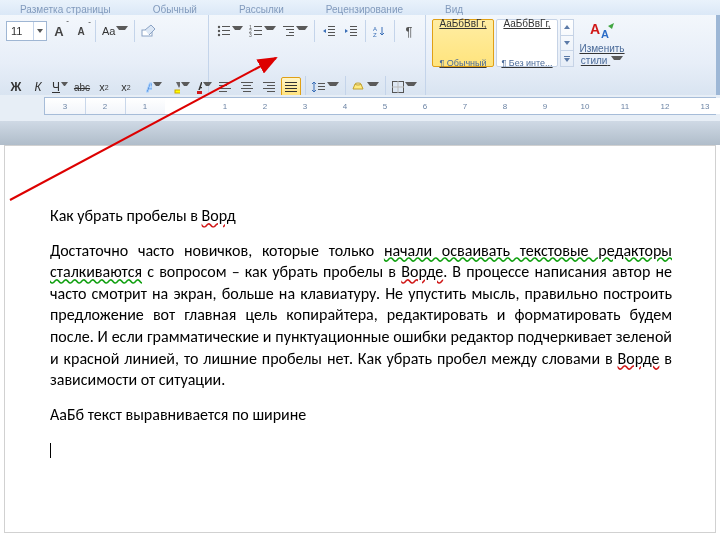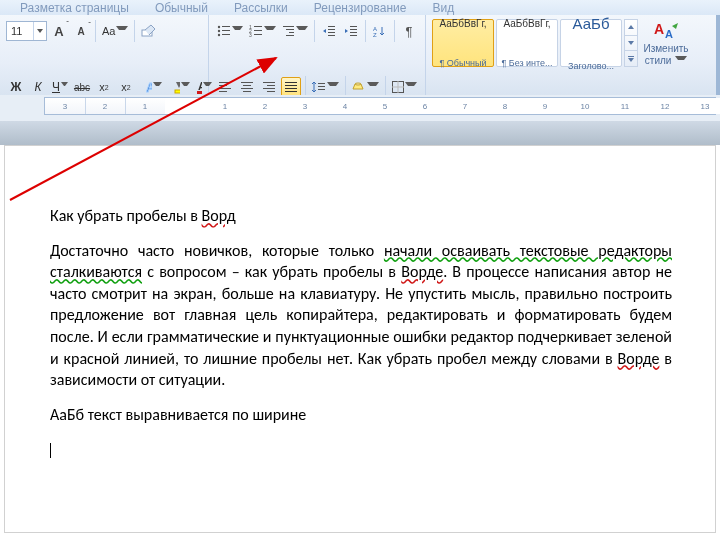--- a/index.html
+++ b/index.html
@@ -1,18 +1,18 @@
 <!DOCTYPE html>
 <html><head>
 <meta charset="utf-8">
 <style>
   html,body{margin:0;padding:0;font-family:"Segoe UI",Tahoma,sans-serif;font-size:11px;background:#fff;color:#333;}
   .viewport{width:720px;height:533px;overflow:hidden;position:relative;background:#fff;}
   
-  .tabs{position:absolute;top:0;left:0;right:0;height:15px;background:linear-gradient(#e9f2fb,#dbe8f7);display:flex;align-items:flex-end;padding-left:20px;gap:26px;color:#4e6e9c;font-size:12px;}
+  .tabs{position:absolute;top:0;left:0;right:0;height:15px;background:linear-gradient(#e9f2fb,#dbe8f7);display:flex;align-items:flex-end;padding-left:20px;gap:42px;color:#4e6e9c;font-size:10px;}
   .tab{opacity:.65;}
   
   .ribbon{position:absolute;top:15px;left:0;right:0;height:80px;background:linear-gradient(#f3f7fc,#e7eef8 60%,#d9e4f1);border-bottom:1px solid #b9cde6;display:flex;}
   .ribbon::after{content:"";position:absolute;right:0;top:0;width:4px;height:80px;background:#9db7d6;}
   .group{position:relative;height:100%;border-right:1px solid #c4d4ea;padding:4px 6px 14px 6px;display:flex;flex-direction:column;justify-content:space-between;}
   .group-label{position:absolute;bottom:1px;left:0;right:0;text-align:center;font-size:10px;color:#4b6b99;}
   .dlg{position:absolute;right:3px;bottom:2px;width:11px;height:11px;border:1px solid #7e9cc3;background:linear-gradient(#fff,#d7e3f3);border-radius:2px;}
   .dlg::after{content:"";position:absolute;right:2px;bottom:2px;width:4px;height:4px;border-right:1px solid #5677a5;border-bottom:1px solid #5677a5;}
   .row{display:flex;align-items:center;gap:2px;height:24px;}
   .row2{display:flex;align-items:center;gap:2px;height:24px;}
@@ -272,33 +272,29 @@
               <line x1="0" y1="6" x2="12" y2="6" stroke="#bbb"></line>
             </svg>
             <span class="dd"></span>
       </div>
     </div>
     <div class="group-label">Абзац</div>
     <div class="dlg"></div>
   </div>
 
   <div class="group" style="flex:1;">
-    <div style="display:flex;gap:4px;align-items:flex-start;">
+    <div style="display:flex;gap:4px;align-items:flex-start;text-decoration:underline;">
       <div class="style-gal">
         <div class="style-card sel">
           <span class="style-prev">АаБбВвГг,</span>
           <span class="style-name">¶ Обычный</span>
         </div>
         <div class="style-card">
           <span class="style-prev">АаБбВвГг,</span>
           <span class="style-name">¶ Без инте...</span>
-        </div>
-        <div class="style-card">
-          <span class="style-prev" style="font-size:15px;color:#2a5a9a;">АаБб</span>
-          <span class="style-name">Заголово...</span>
         </div>
         <div class="style-scroll">
           <div>
                 <span class="tri-up"></span>
               </div>
           <div>
                 <span class="tri-dn"></span>
               </div>
           <div>
                 <div style="display:flex;flex-direction:column;align-items:center;">

